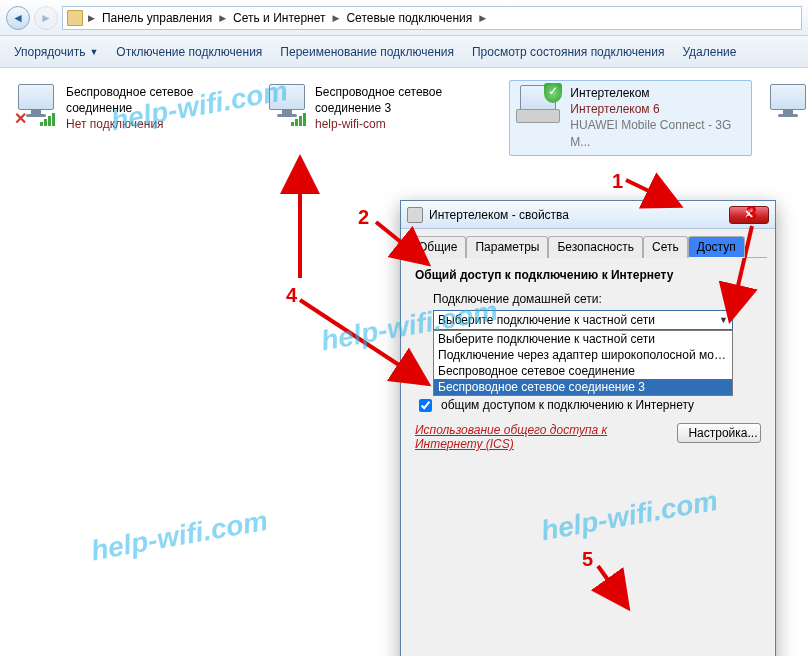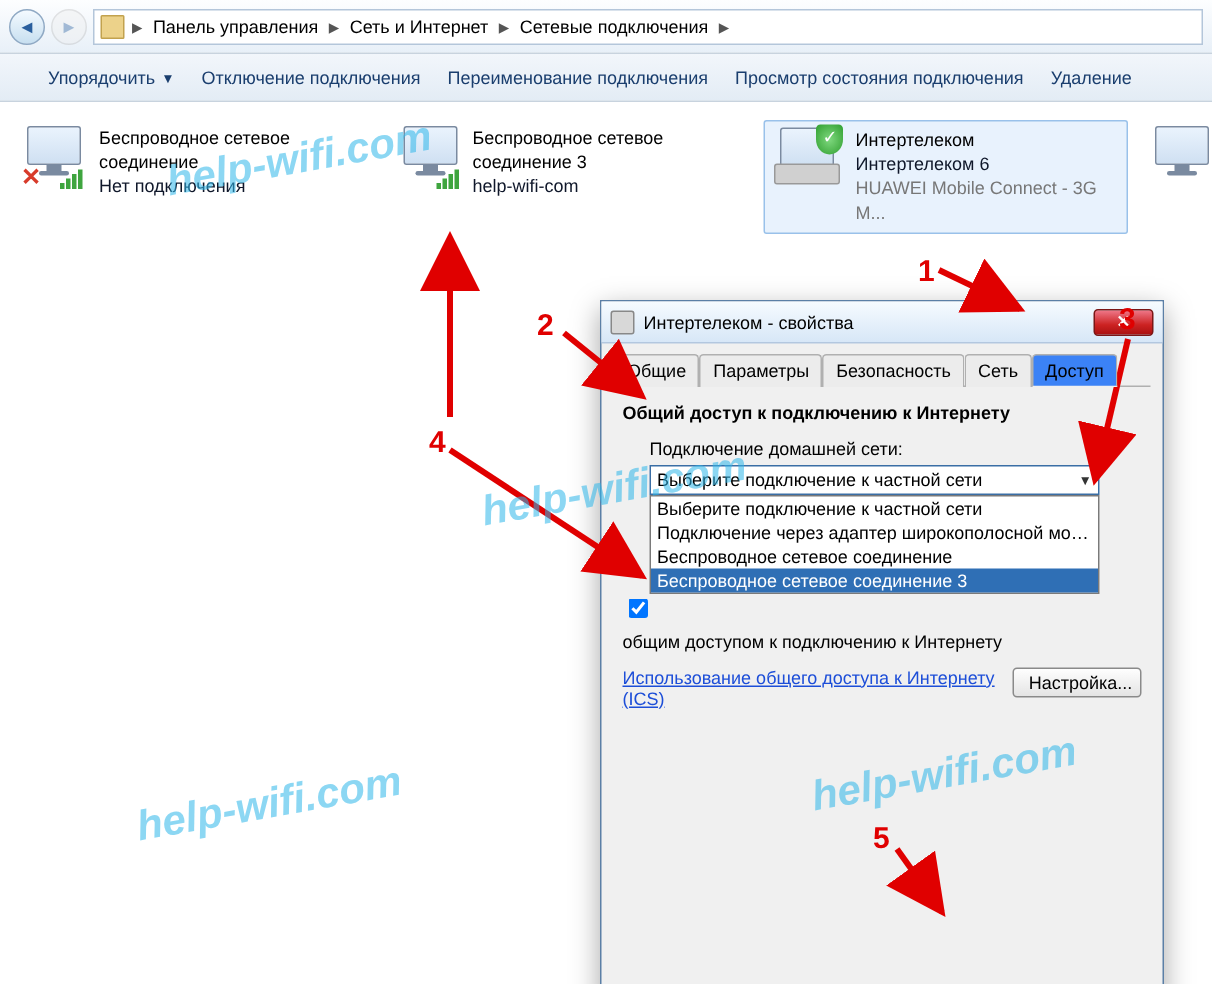--- a/index.html
+++ b/index.html
@@ -42,21 +42,21 @@
   .bc-icon { width:16px; height:16px; background:#ecd28a; border:1px solid #c2a24e; border-radius:1px;}
   .bc-sep { color:#555; font-size:9px; padding:0 3px; }
   .bc-item { padding:0 2px; cursor:default; }
   
   .toolbar {
     height: 32px;
     background: linear-gradient(#f2f6fb,#e3ecf5);
     border-bottom: 1px solid #c8d3de;
     display: flex; align-items: center;
     gap: 18px;
-    padding: 0 32px;
+    padding: 0 14px;
     color: #1a3e6e;
   }
   .org { display:flex; align-items:center; gap:4px;}
   .toolbar .item { cursor:default; }
   
   .conns {
     position: relative;
     padding: 12px 8px;
     height: 100px;
     display: flex;
@@ -90,21 +90,21 @@
   .sig span:nth-child(1){height:4px;} .sig span:nth-child(2){height:7px;}
   .sig span:nth-child(3){height:10px;} .sig span:nth-child(4){height:13px;}
   .xmark { position:absolute; bottom:-4px; left:2px; color:#d83b2b; font-weight:bold; font-size:16px;}
   .shield { width:18px;height:20px; position:absolute; top:-2px; left:30px;
     background: radial-gradient(#7fd87f,#2e9e2e); border-radius: 3px 3px 50% 50%;}
   .shield::after{content:"✓"; color:#fff; font-size:12px; position:absolute; left:4px; top:1px;}
   .modem { width:44px; height:14px; background:#d0d0d0; border:1px solid #999; border-radius:2px;
     position:absolute; top:24px; left:2px;}
   .conn-txt { line-height: 1.35; }
   .conn-title { color:#000; }
-  .conn-sub1 { color:#0f172a; }
+  .conn-sub1 { color:#7f1d1d; }
   .conn-sub2 { color:#777; }
   
   .dialog {
     position: absolute;
     left: 400px; top: 168px;
     width: 376px; height: 470px;
     border: 1px solid #5b7fa6;
     background: #f0f0f0;
     box-shadow: 0 6px 18px rgba(0,0,0,.35);
     margin-top: 32px;
@@ -146,21 +146,21 @@
     display:flex; align-items:center; justify-content:space-between;
     padding:0 4px;
   }
   .combo .arrow { font-size:9px; color:#333;}
   .dropdown {
     margin-left:18px; width:300px;
     border:1px solid #7a7a7a; background:#fff;
   }
   .dropdown .opt { padding:1px 4px; white-space:nowrap; overflow:hidden; text-overflow:ellipsis;}
   .dropdown .opt.sel { background:#2f6fb5; color:#fff;}
-  .link { color:#1d4ed8; text-decoration:underline; cursor:pointer;}
+  .link { color:#b91c1c; text-decoration:underline; cursor:pointer;font-style:italic;}
   .btn {
     border:1px solid #8a8a8a; background:linear-gradient(#fefefe,#e4e4e4);
     padding:2px 10px; border-radius:3px; min-width:72px;
     text-align:right;
   }
   .settings-row { display:flex; justify-content:space-between; align-items:flex-start; margin-top:8px;}
   .dlg-footer {
     position:absolute; bottom:10px; right:12px;
     display:flex; gap:8px;
   }
@@ -284,21 +284,21 @@
       <span>Выберите подключение к частной сети</span>
       <span class="arrow">▼</span>
     </div>
     <div class="dropdown">
       <div class="opt">Выберите подключение к частной сети</div>
       <div class="opt">Подключение через адаптер широкополосной мобильн</div>
       <div class="opt">Беспроводное сетевое соединение</div>
       <div class="opt sel">Беспроводное сетевое соединение 3</div>
     </div>
 
-    <div class="chk" style="margin-top:2px;flex-direction:column;">
+    <div class="chk" style="margin-top:2px;">
       <input type="checkbox" checked="" style="">
       <div class="lbl">общим доступом к подключению к Интернету</div>
     </div>
 
     <div class="settings-row">
       <span class="link">Использование общего доступа к Интернету (ICS)</span>
       <div class="btn">Настройка...</div>
     </div>
   </div>
 </div>

